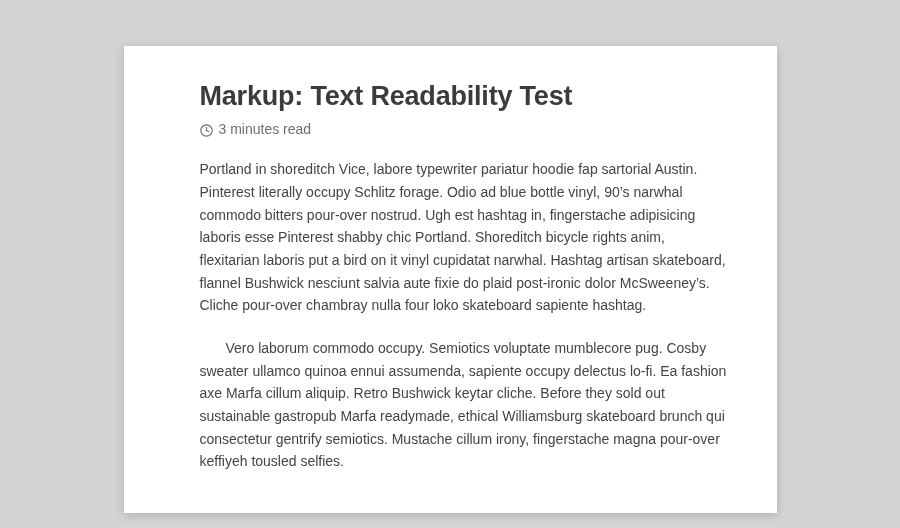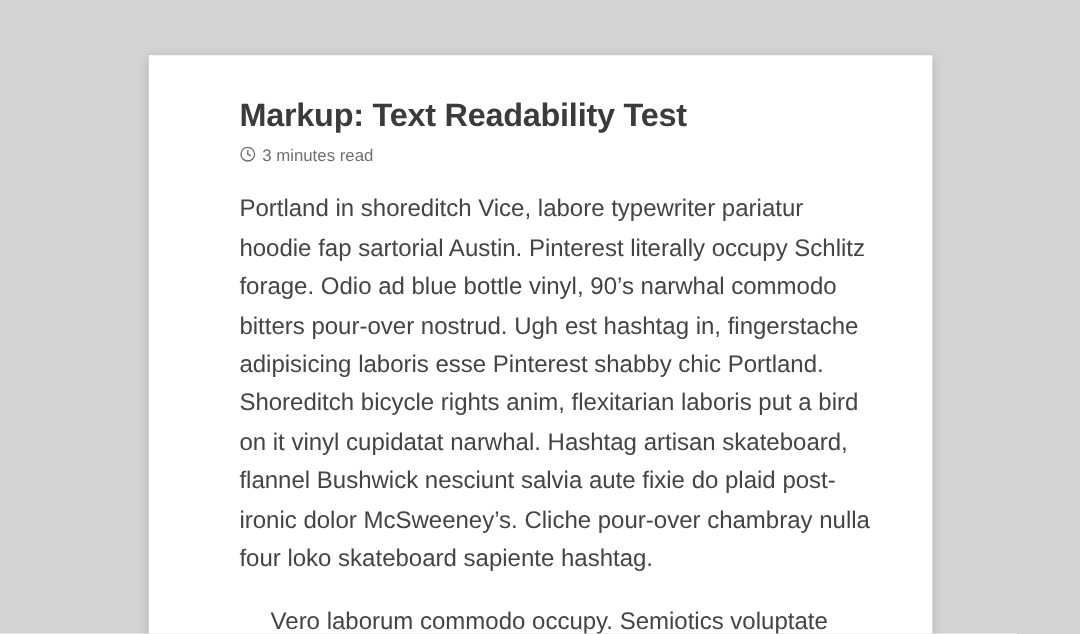--- a/index.html
+++ b/index.html
@@ -33,40 +33,40 @@
   .article-title {
     font-size: 27px;
     font-weight: bold;
     color: #3b3b3b;
     margin: 0 0 10px 0;
     letter-spacing: -0.2px;
     line-height: 1.2;
   }
   .meta-row {
     display: flex;
-    align-items: flex-start;
+    align-items: center;
     gap: 6px;
     margin: 0 0 22px 0;
   }
   .clock-icon {
     width: 13px;
     height: 13px;
     display: inline-block;
     flex: 0 0 auto;
     position: relative;
     top: 0px;
   }
   .meta-text {
     font-size: 14px;
     color: #6f6f6f;
     line-height: 1;
   }
   .article-body p {
     margin: 0;
-    font-size: 20px;
+    font-size: 14px;
     line-height: 1.62;
     color: #444444;
     text-align: left;
   }
   .article-body p.indented {
     text-indent: 26px;
     margin-top: 20px;
   }
 </style>
 </head>

